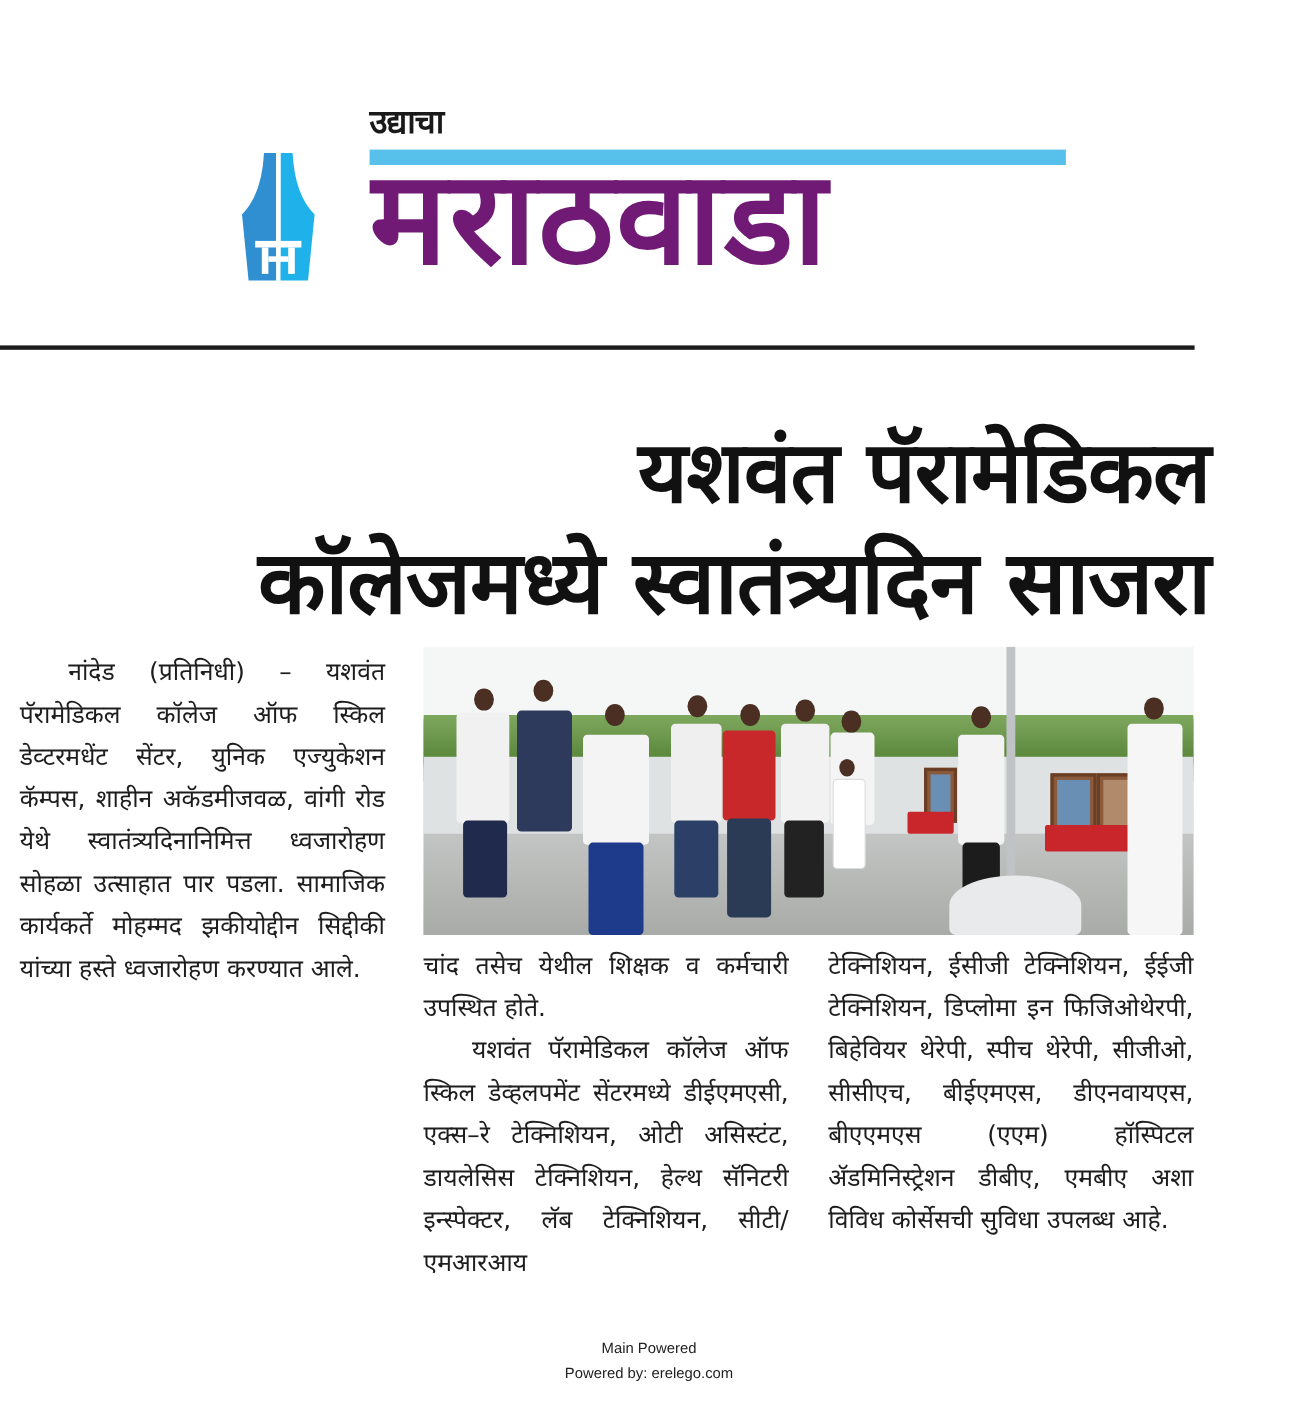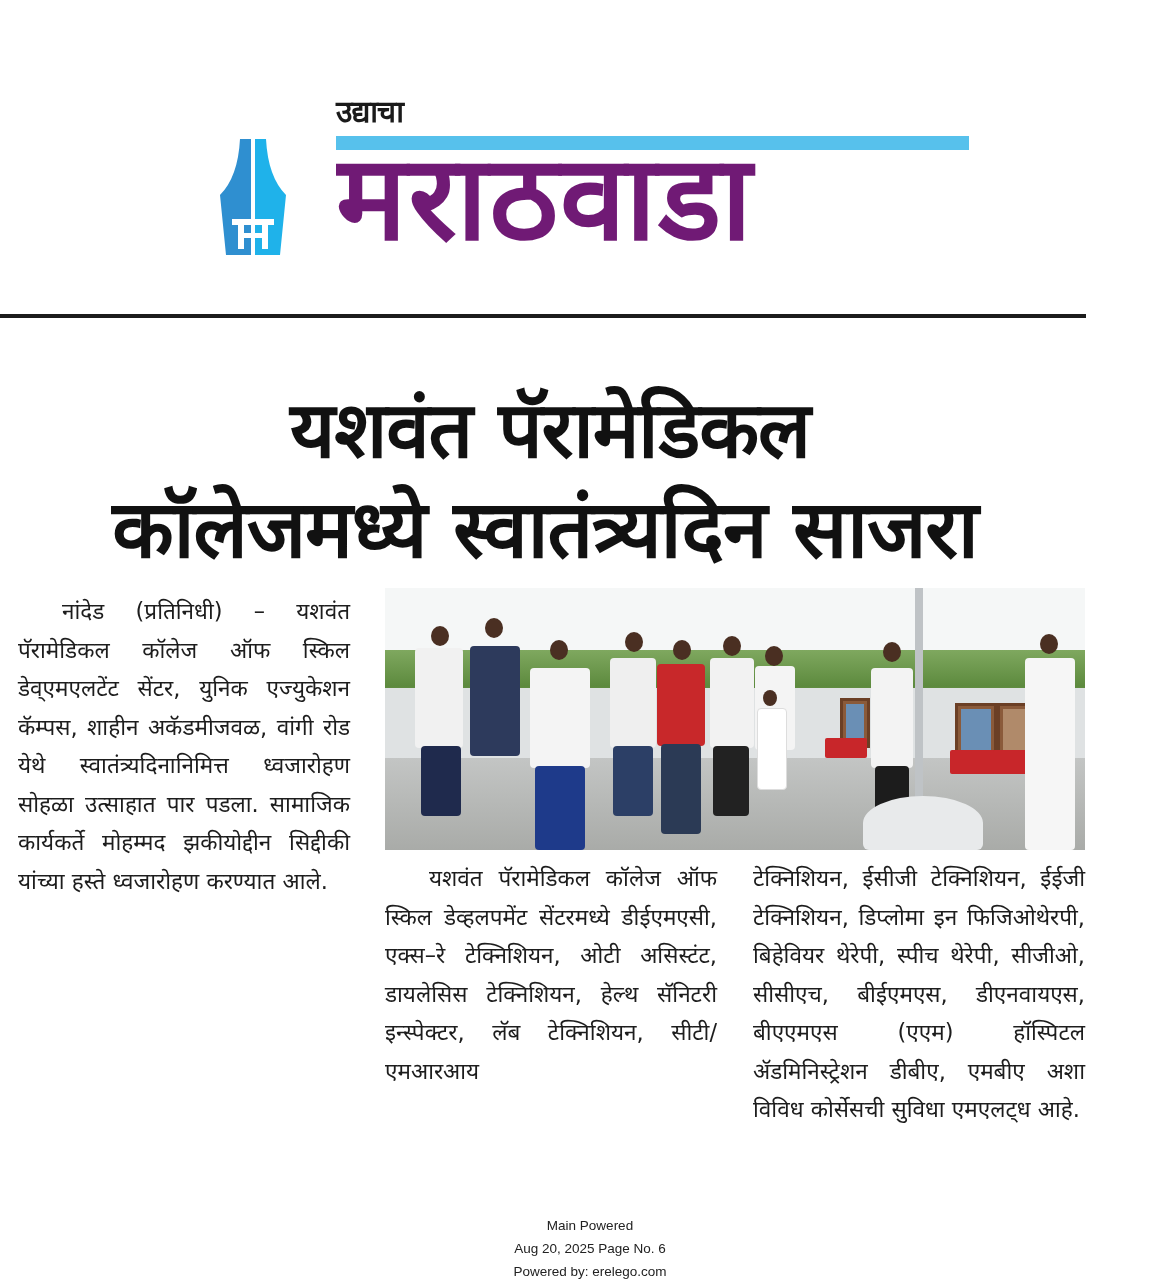--- a/index.html
+++ b/index.html
@@ -11,21 +11,21 @@
     .pen-logo { position:absolute; left:218px; top:137px; width:70px; height:125px; }
     .tagline { position:absolute; left:336px; top:92px; font-size:30px; font-weight:bold;
                color:#1a1a1a; letter-spacing:-1px; line-height:40px; }
     .brand { position:absolute; left:336px; top:136px; width:633px; height:124px;
              color:#701a75; font-size:118px; font-weight:bold; line-height:124px;
              letter-spacing:2px; overflow:hidden; white-space:nowrap; }
     .brand-bar { position:absolute; left:336px; top:136px; width:633px; height:14px; background:#57c1ec; }
     .rule { position:absolute; left:0; top:314px; width:1086px; height:4px; background:#1c1c1c; }
 
     
-    .headline { position:absolute; left:0; top:380px; width:1100px; text-align:center;
+    .headline { position:absolute; left:0; top:380px; width:1100px; text-align:right;
                 font-weight:bold; color:#111; }
     .headline .l1 { font-size:78px; line-height:100px; letter-spacing:-1px; }
     .headline .l2 { font-size:80px; line-height:100px; letter-spacing:-1px; margin-left:-10px; }
 
     
     .col { position:absolute; font-size:22.5px; line-height:38.5px; color:#1d1d1d;
            text-align:justify; text-align-last:left; }
     .col p { margin:0; }
     .col .indent { text-indent:44px; }
     .col1 { left:18px; top:592px; width:332px; }
@@ -72,21 +72,21 @@
   <div class="brand">मराठवाडा</div>
   <div class="rule"></div>
 </div>
 
 <div class="headline">
   <div class="l1">यशवंत पॅरामेडिकल</div>
   <div class="l2">कॉलेजमध्ये स्वातंत्र्यदिन साजरा</div>
 </div>
 
 <div class="col col1">
-  <p class="indent">नांदेड (प्रतिनिधी) – यशवंत पॅरामेडिकल कॉलेज ऑफ स्किल डेव्एमएलटेंट सेंटर, युनिक एज्युकेशन कॅम्पस, शाहीन अकॅडमीजवळ, वांगी रोड येथे स्वातंत्र्यदिनानिमित्त ध्वजारोहण सोहळा उत्साहात पार पडला. सामाजिक कार्यकर्ते मोहम्मद झकीयोद्दीन सिद्दीकी यांच्या हस्ते ध्वजारोहण करण्यात आले.</p>
+  <p class="indent">नांदेड (प्रतिनिधी) – यशवंत पॅरामेडिकल कॉलेज ऑफ स्किल डेव्टरमधेंट सेंटर, युनिक एज्युकेशन कॅम्पस, शाहीन अकॅडमीजवळ, वांगी रोड येथे स्वातंत्र्यदिनानिमित्त ध्वजारोहण सोहळा उत्साहात पार पडला. सामाजिक कार्यकर्ते मोहम्मद झकीयोद्दीन सिद्दीकी यांच्या हस्ते ध्वजारोहण करण्यात आले.</p>
 </div>
 
 <div class="photo">
   <div class="sky"></div>
   <div class="field"></div>
   <div class="parapet"></div>
   <div class="floor"></div>
 
   <div class="person" style="left:30px;top:60px;width:48px;height:100px;background:#f1f1f1;"></div>
   <div class="person" style="left:36px;top:158px;width:40px;height:70px;background:#1f2a4d;"></div>
@@ -135,24 +135,24 @@
   <div class="head" style="left:498px;top:54px;"></div>
 
   <div class="pole"></div>
   <div class="base"></div>
 
   <div class="person" style="left:640px;top:70px;width:50px;height:192px;background:#f6f6f6;"></div>
   <div class="head" style="left:655px;top:46px;"></div>
 </div>
 
 <div class="col col2">
+  <p>चांद तसेच येथील शिक्षक व कर्मचारी उपस्थित होते.</p>
   <p class="indent">यशवंत पॅरामेडिकल कॉलेज ऑफ स्किल डेव्हलपमेंट सेंटरमध्ये डीईएमएसी, एक्स–रे टेक्निशियन, ओटी असिस्टंट, डायलेसिस टेक्निशियन, हेल्थ सॅनिटरी इन्स्पेक्टर, लॅब टेक्निशियन, सीटी/एमआरआय</p>
 </div>
 
 <div class="col col3">
-  <p>टेक्निशियन, ईसीजी टेक्निशियन, ईईजी टेक्निशियन, डिप्लोमा इन फिजिओथेरपी, बिहेवियर थेरेपी, स्पीच थेरेपी, सीजीओ, सीसीएच, बीईएमएस, डीएनवायएस, बीएएमएस (एएम) हॉस्पिटल ॲडमिनिस्ट्रेशन डीबीए, एमबीए अशा विविध कोर्सेसची सुविधा एमएलट्ध आहे.</p>
+  <p>टेक्निशियन, ईसीजी टेक्निशियन, ईईजी टेक्निशियन, डिप्लोमा इन फिजिओथेरपी, बिहेवियर थेरेपी, स्पीच थेरेपी, सीजीओ, सीसीएच, बीईएमएस, डीएनवायएस, बीएएमएस (एएम) हॉस्पिटल ॲडमिनिस्ट्रेशन डीबीए, एमबीए अशा विविध कोर्सेसची सुविधा उपलब्ध आहे.</p>
 </div>
 
 <div class="footer">
   <div>Main Powered</div>
-  <div>Aug 20, 2025 Page No. 6</div>
   <div>Powered by: erelego.com</div>
 </div>
 
 </body></html>

